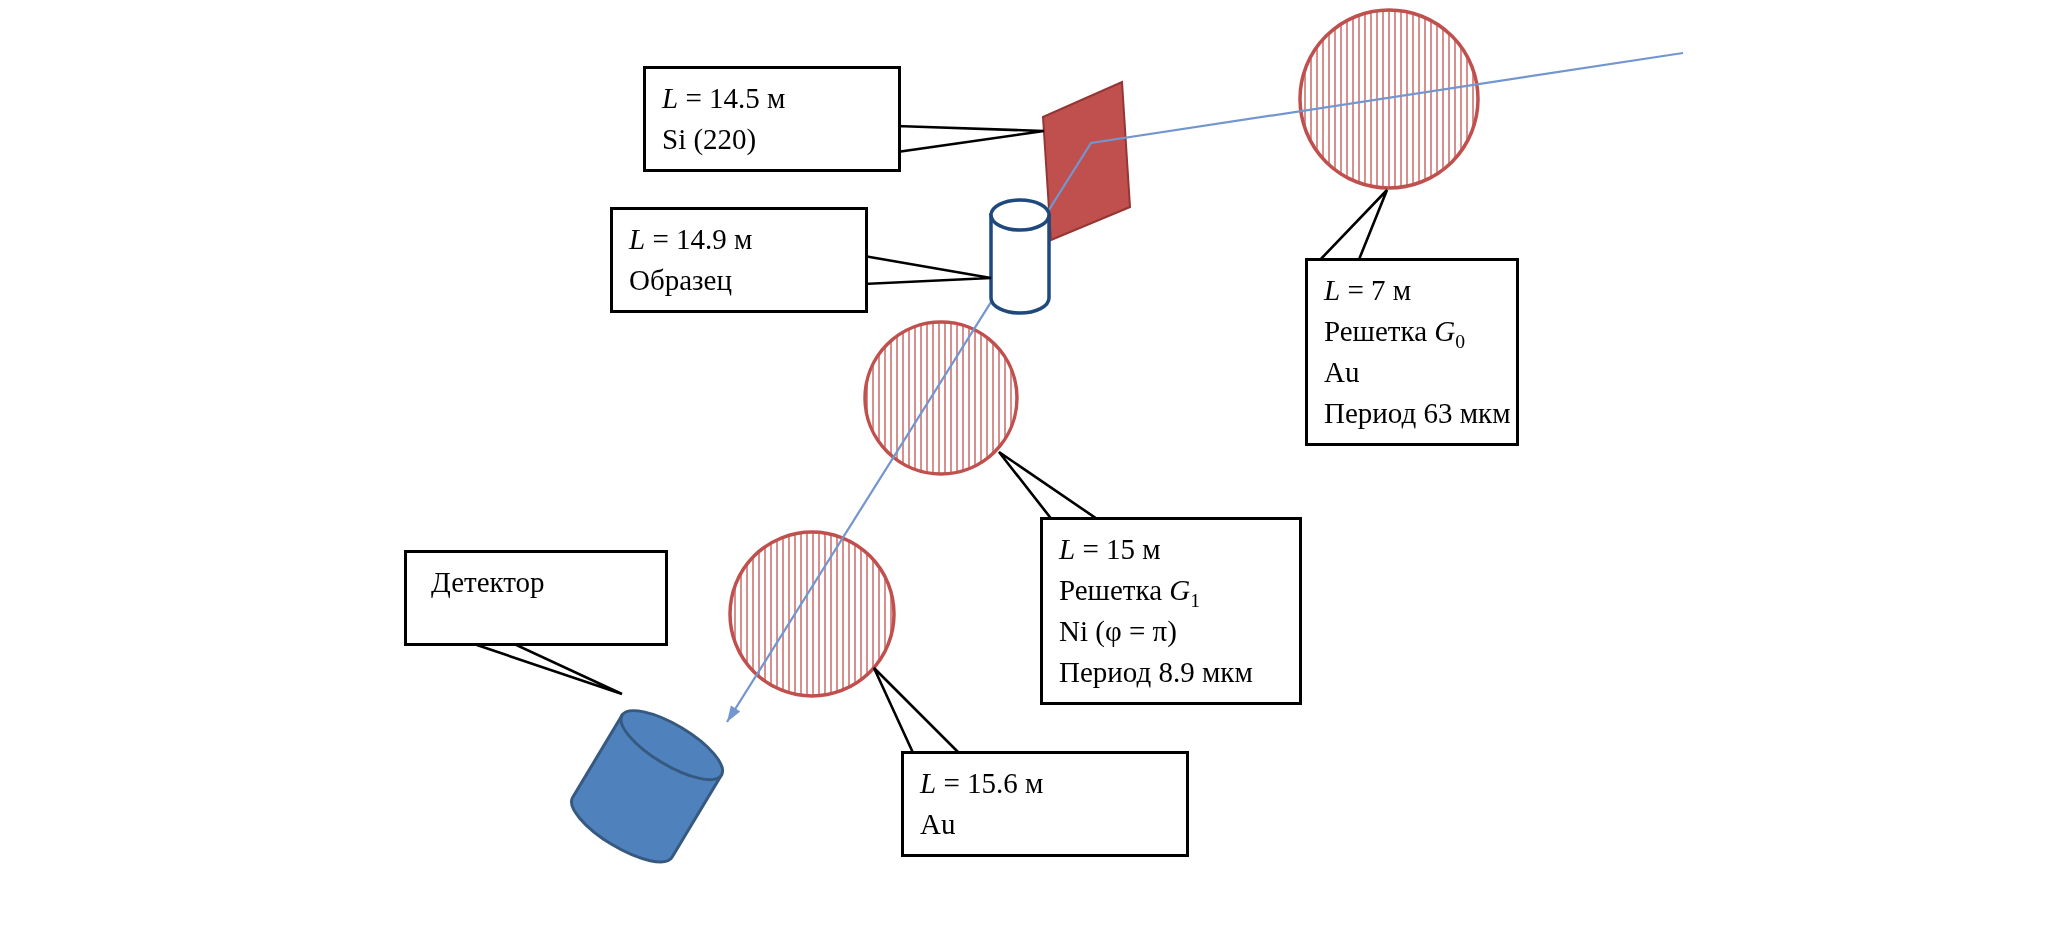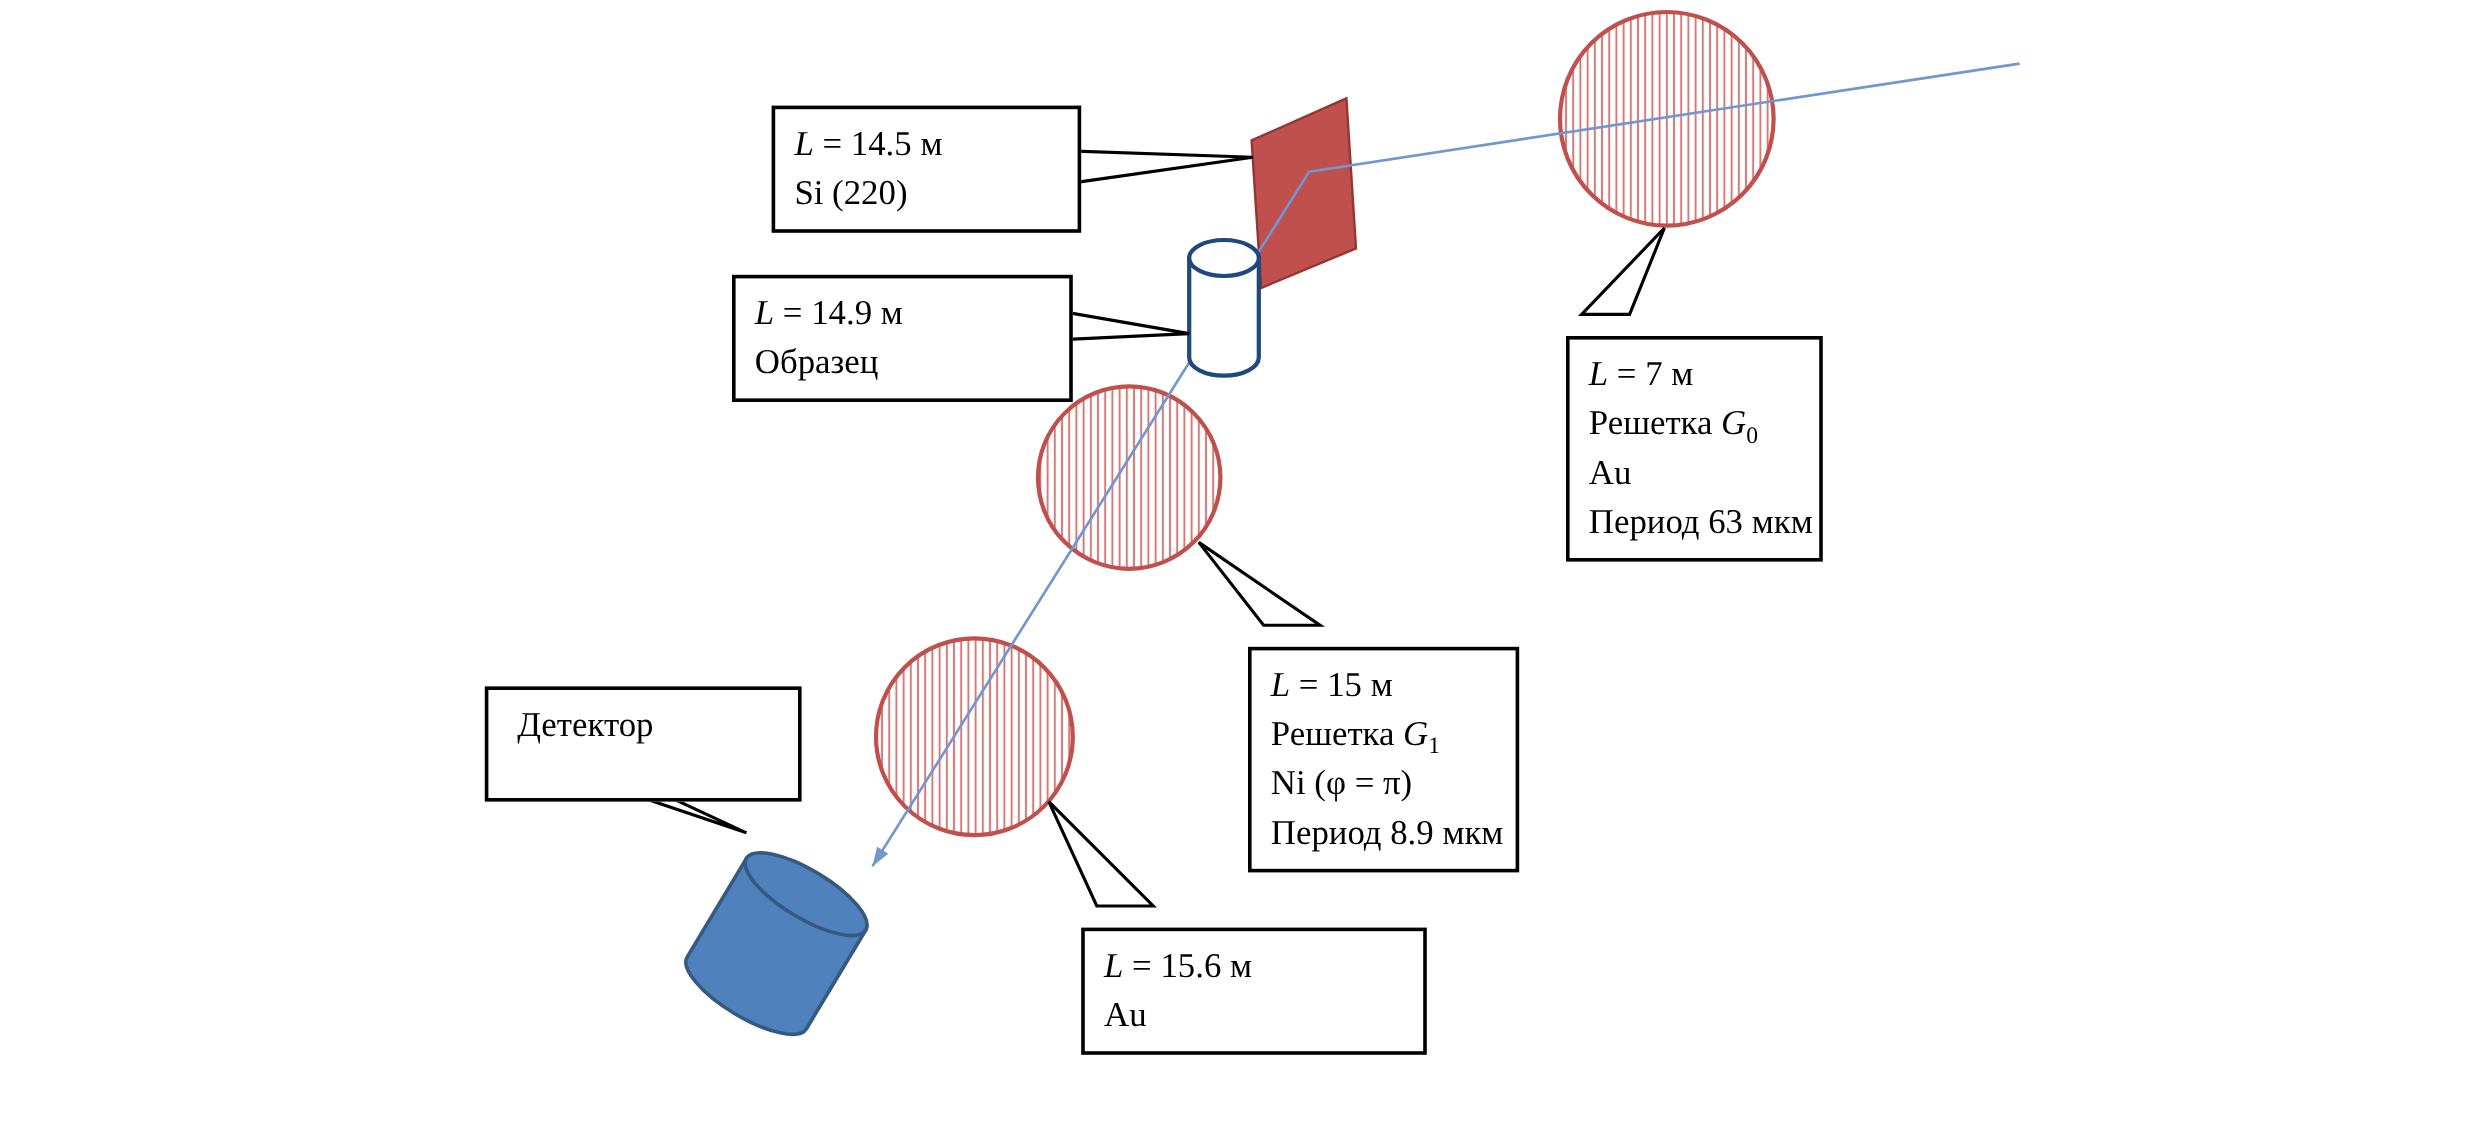--- a/index.html
+++ b/index.html
@@ -15,21 +15,21 @@
   .arrow{fill:var(--beam-blue);}
   .grating{fill:url(#hatch);stroke:var(--grating-red);stroke-width:3.5;}
   .hatchline{stroke:var(--grating-red);stroke-width:1.7;opacity:.75;}
   .crystal{fill:var(--grating-red);stroke:var(--grating-red-dark);stroke-width:2;}
   .sample{fill:#ffffff;stroke:var(--sample-stroke);stroke-width:3.5;}
   .detector{fill:var(--detector-blue);stroke:var(--detector-stroke);stroke-width:3;}
   .wedge{fill:#ffffff;stroke:var(--callout-border);stroke-width:2.6;}
   .callout{
     position:absolute;z-index:2;box-sizing:border-box;
     background:#ffffff;border:3px solid var(--callout-border);
-    padding:9px 16px;font-size:29px;line-height:41px;white-space:nowrap;margin-top:22px;
+    padding:9px 16px;font-size:29px;line-height:41px;white-space:nowrap;
   }
   .callout .em{font-style:italic;}
   .callout sub{font-size:0.68em;line-height:0;}
 </style>
 </head>
 <body>
 
 <svg id="scene" width="2067" height="948" viewBox="0 0 2067 948">
   <defs>
     <pattern id="hatch" width="6" height="12" patternUnits="userSpaceOnUse">
@@ -62,33 +62,33 @@
   <polygon class="wedge" points="1053,521 1100,521 999,452"></polygon>
   <polygon class="wedge" points="914,755 961,755 874,668"></polygon>
   <polygon class="wedge" points="468,642 510,642 622,694"></polygon>
 </svg>
 
 <div class="callout" style="left:643px;top:66px;width:258px;">
   <div><span class="em">L</span><span> = 14.5 м</span></div>
   <div><span>Si (220)</span></div>
 </div>
 
-<div class="callout" style="left:610px;top:207px;width:284px;">
+<div class="callout" style="left:610px;top:207px;width:258px;">
   <div><span class="em">L</span><span> = 14.9 м</span></div>
   <div><span>Образец</span></div>
 </div>
 
 <div class="callout" style="left:1305px;top:258px;width:214px;">
   <div><span class="em">L</span><span> = 7 м</span></div>
   <div><span>Решетка </span><span class="em">G</span><sub>0</sub></div>
   <div><span>Au</span></div>
   <div><span>Период 63 мкм</span></div>
 </div>
 
-<div class="callout" style="left:1040px;top:517px;width:226px;">
+<div class="callout" style="left:1040px;top:517px;width:262px;">
   <div><span class="em">L</span><span> = 15 м</span></div>
   <div><span>Решетка </span><span class="em">G</span><sub>1</sub></div>
   <div><span>Ni (φ = π)</span></div>
   <div><span>Период 8.9 мкм</span></div>
 </div>
 
 <div class="callout" style="left:901px;top:751px;width:288px;">
   <div><span class="em">L</span><span> = 15.6 м</span></div>
   <div><span>Au</span></div>
 </div>

